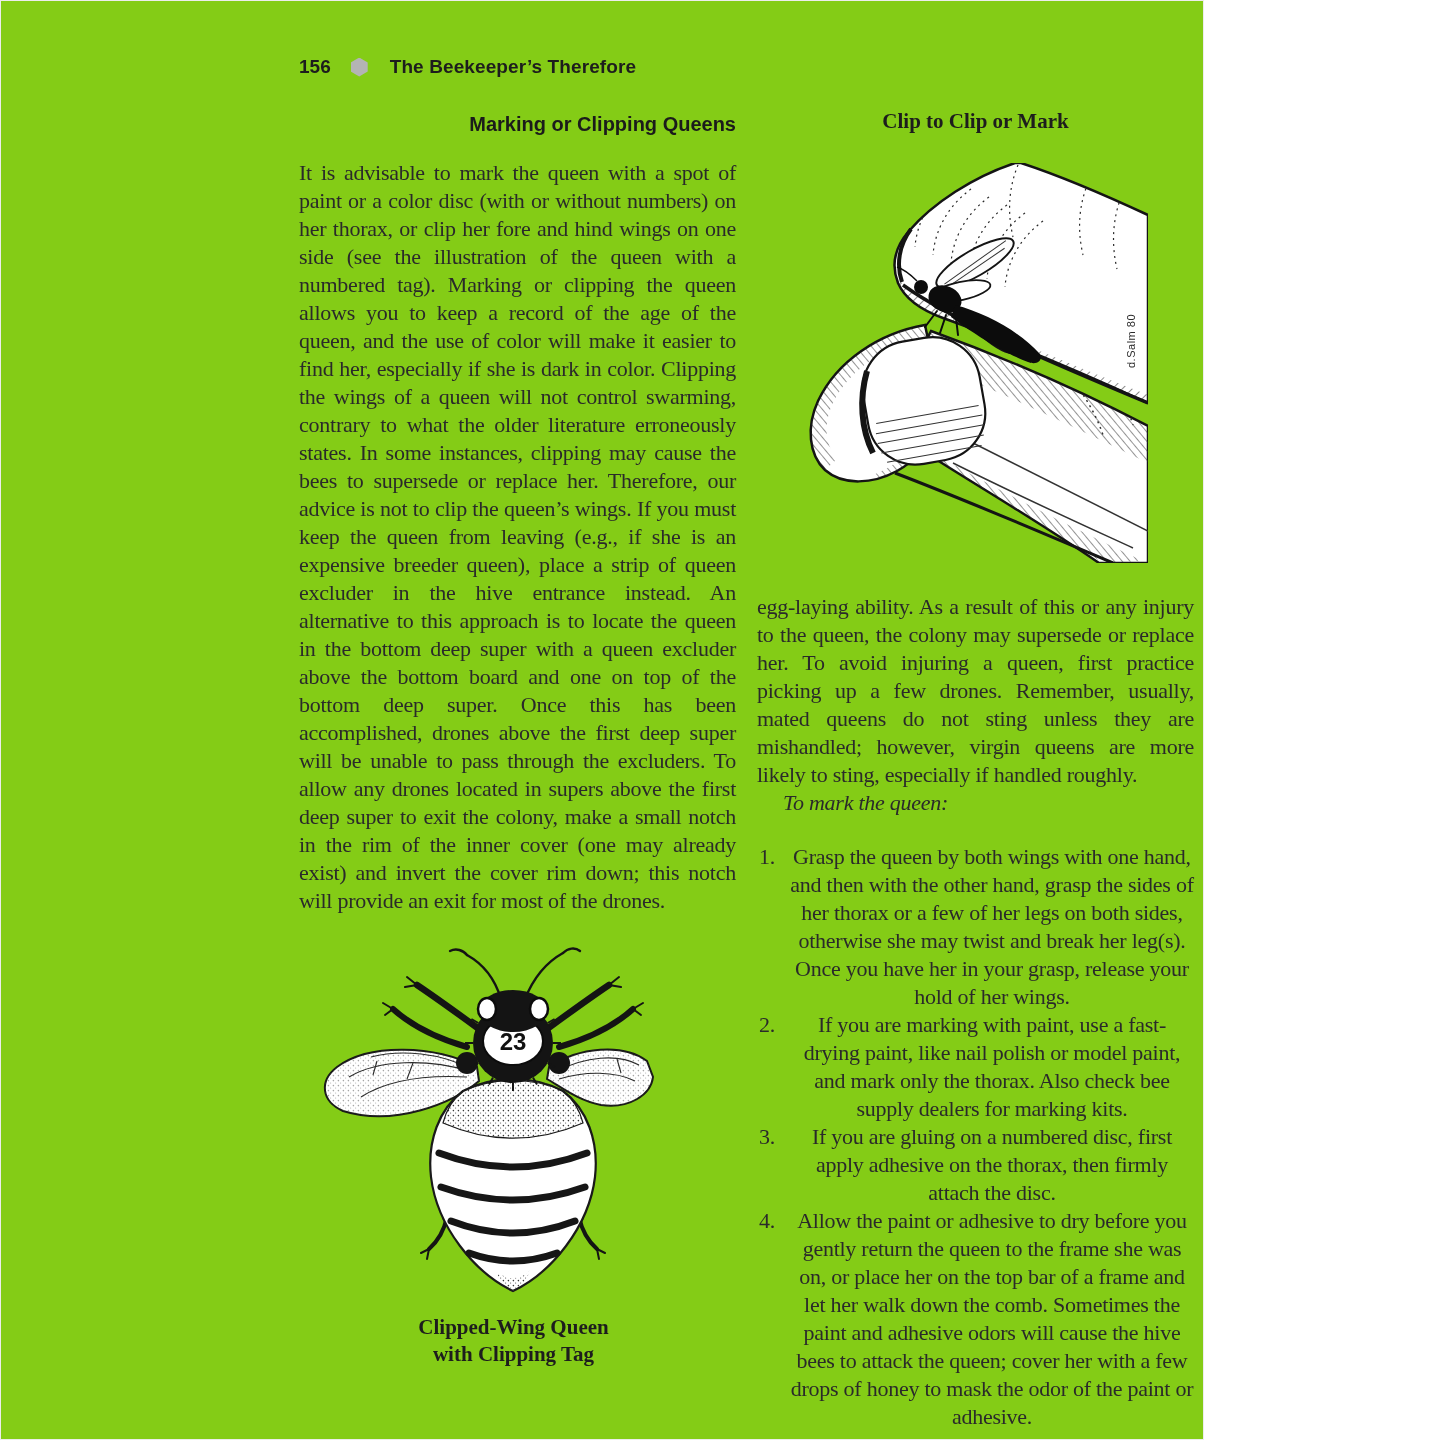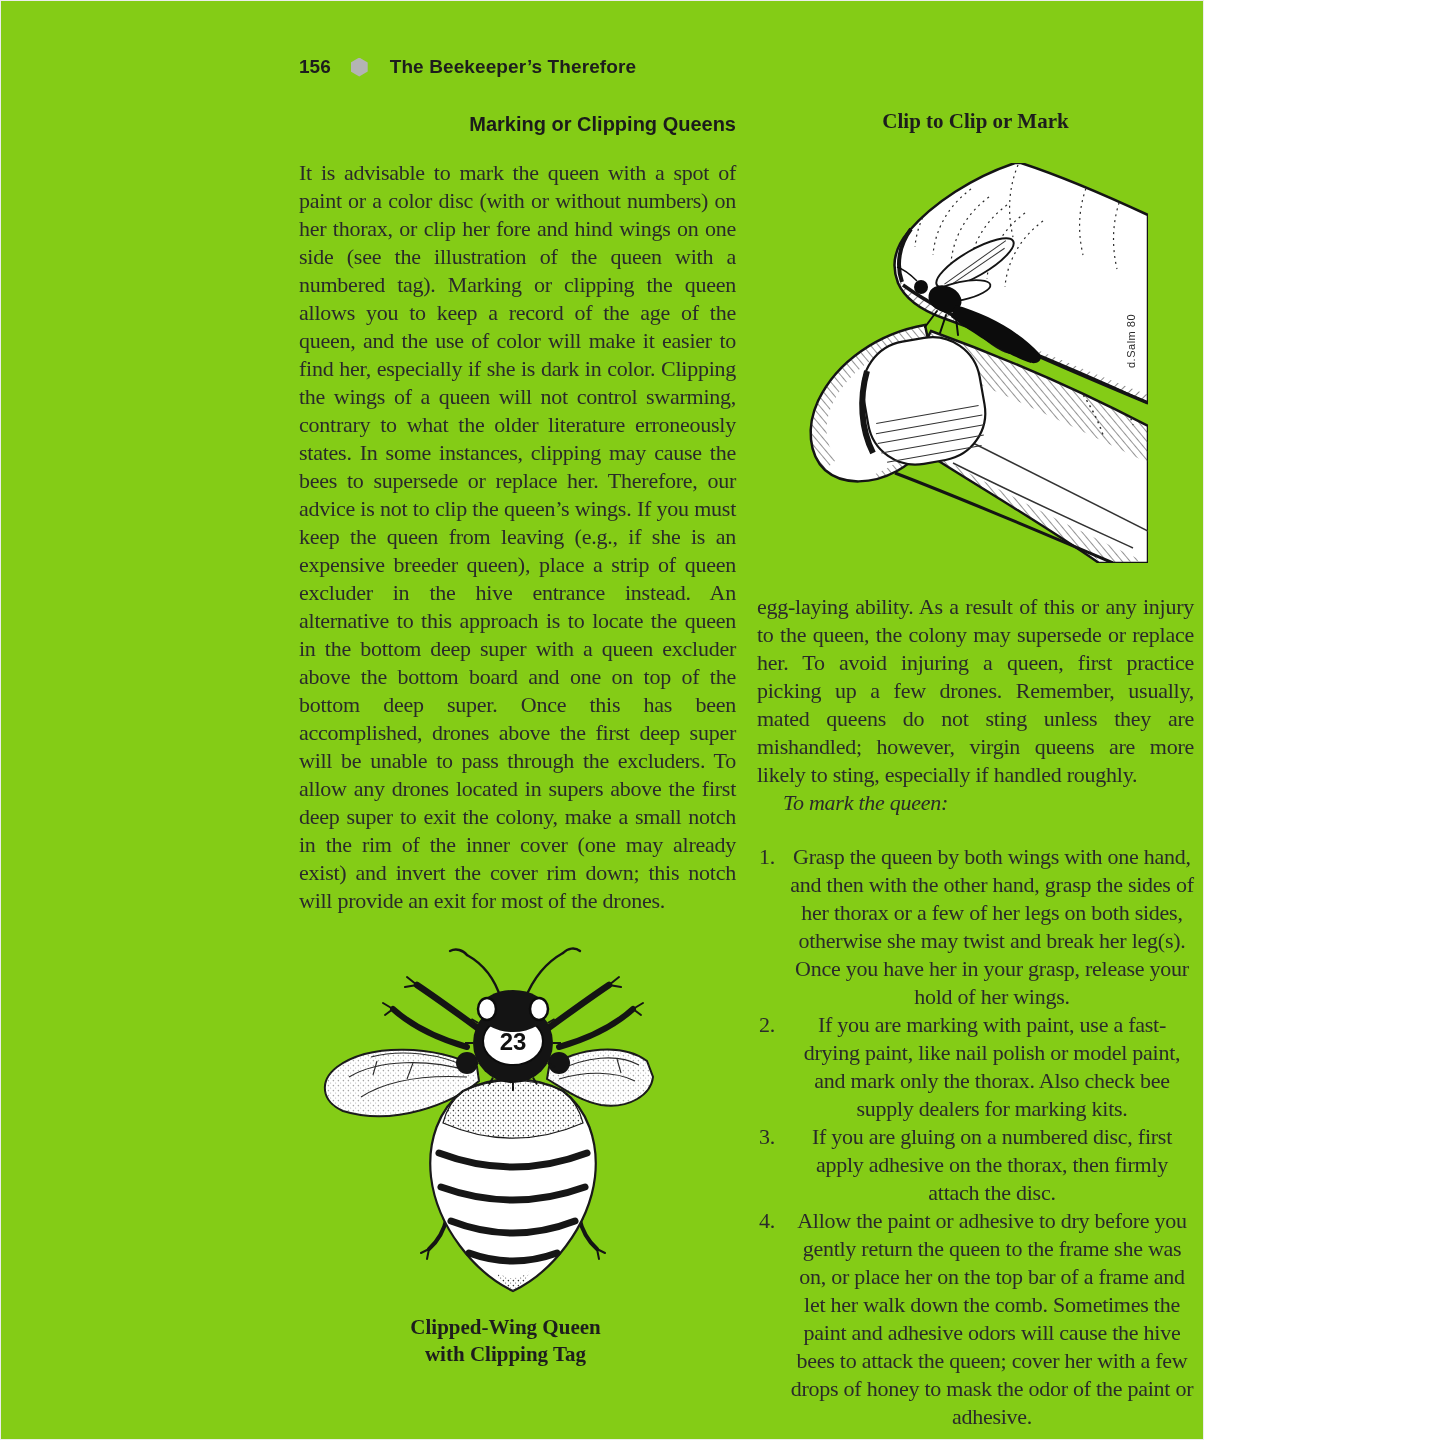--- a/index.html
+++ b/index.html
@@ -58,21 +58,21 @@
     content:counter(step) ".";
     position:absolute;left:2px;top:0;
   }
   
   .fig-title{
     position:absolute;left:756px;top:107px;width:437px;
     text-align:center;font-weight:bold;font-size:21px;line-height:27px;
     color:#1d1d1d;
   }
   .bee-caption{
-    position:absolute;left:286px;top:1313px;width:437px;
+    position:absolute;left:294px;top:1313px;width:437px;
     text-align:center;font-weight:bold;font-size:21px;line-height:27px;
     color:#1d1d1d;
   }
   .fig{position:absolute;}
   .fig-hand{left:802px;top:162px;}
   .fig-bee{left:316px;top:938px;}
 </style>
 </head>
 <body>
 

